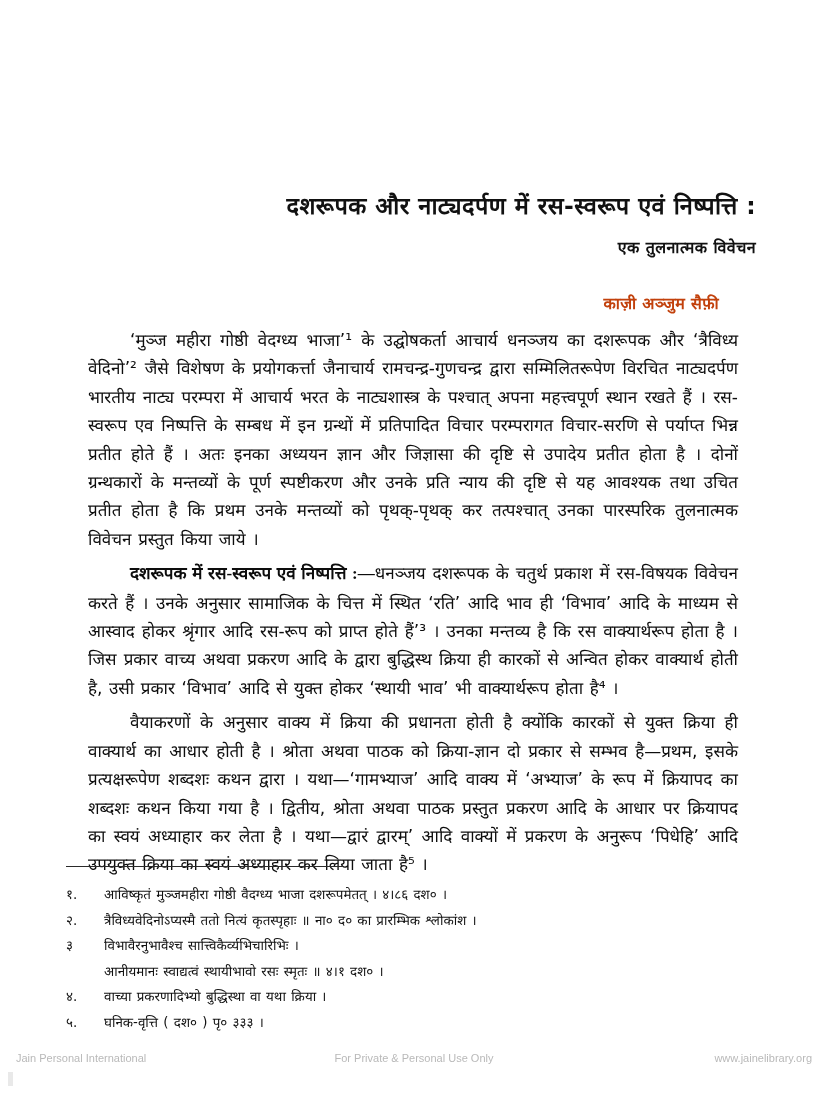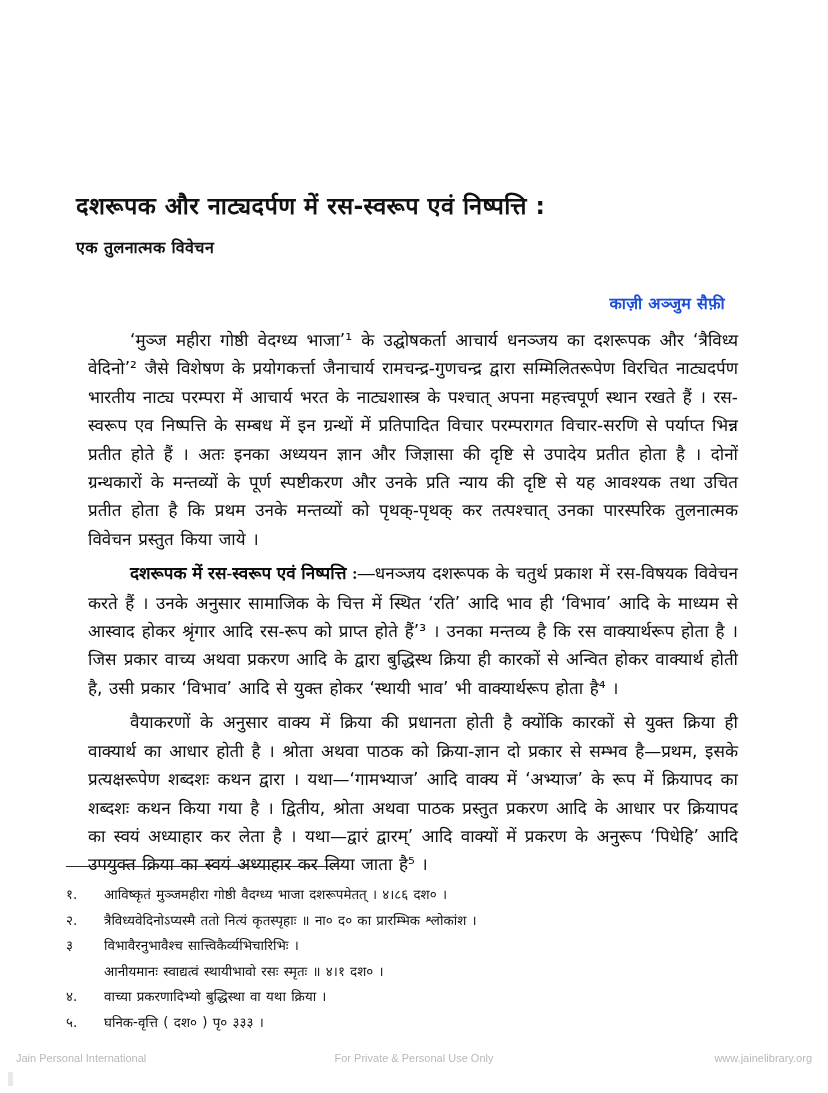--- a/index.html
+++ b/index.html
@@ -15,47 +15,47 @@
     width: 828px;
     height: 1093px;
     background: #ffffff;
     overflow: hidden;
     box-sizing: border-box;
   }
 
   
   .title-block {
     position: absolute;
-    left: 76px;
+    left: 104px;
     top: 186px;
     width: 652px;
-    text-align: left;
+    text-align: right;
   }
   .title-line {
     font-family: "DejaVu Sans", sans-serif;
     font-weight: 700;
     font-size: 23.5px;
     line-height: 41px;
     color: #111111;
     letter-spacing: 0.4px;
     white-space: nowrap;
   }
   .title-line-2 {
     font-size: 16px;
   }
 
   
   .author {
     position: absolute;
-    right: 103px;
+    right: 109px;
     top: 292px;
     font-family: "DejaVu Sans", sans-serif;
     font-weight: 700;
     font-size: 16px;
-    color: #1d4ed8;
+    color: #c2410c;
     letter-spacing: 0.3px;
   }
 
   
   .body-col {
     position: absolute;
     left: 88px;
     top: 326px;
     width: 650px;
   }

